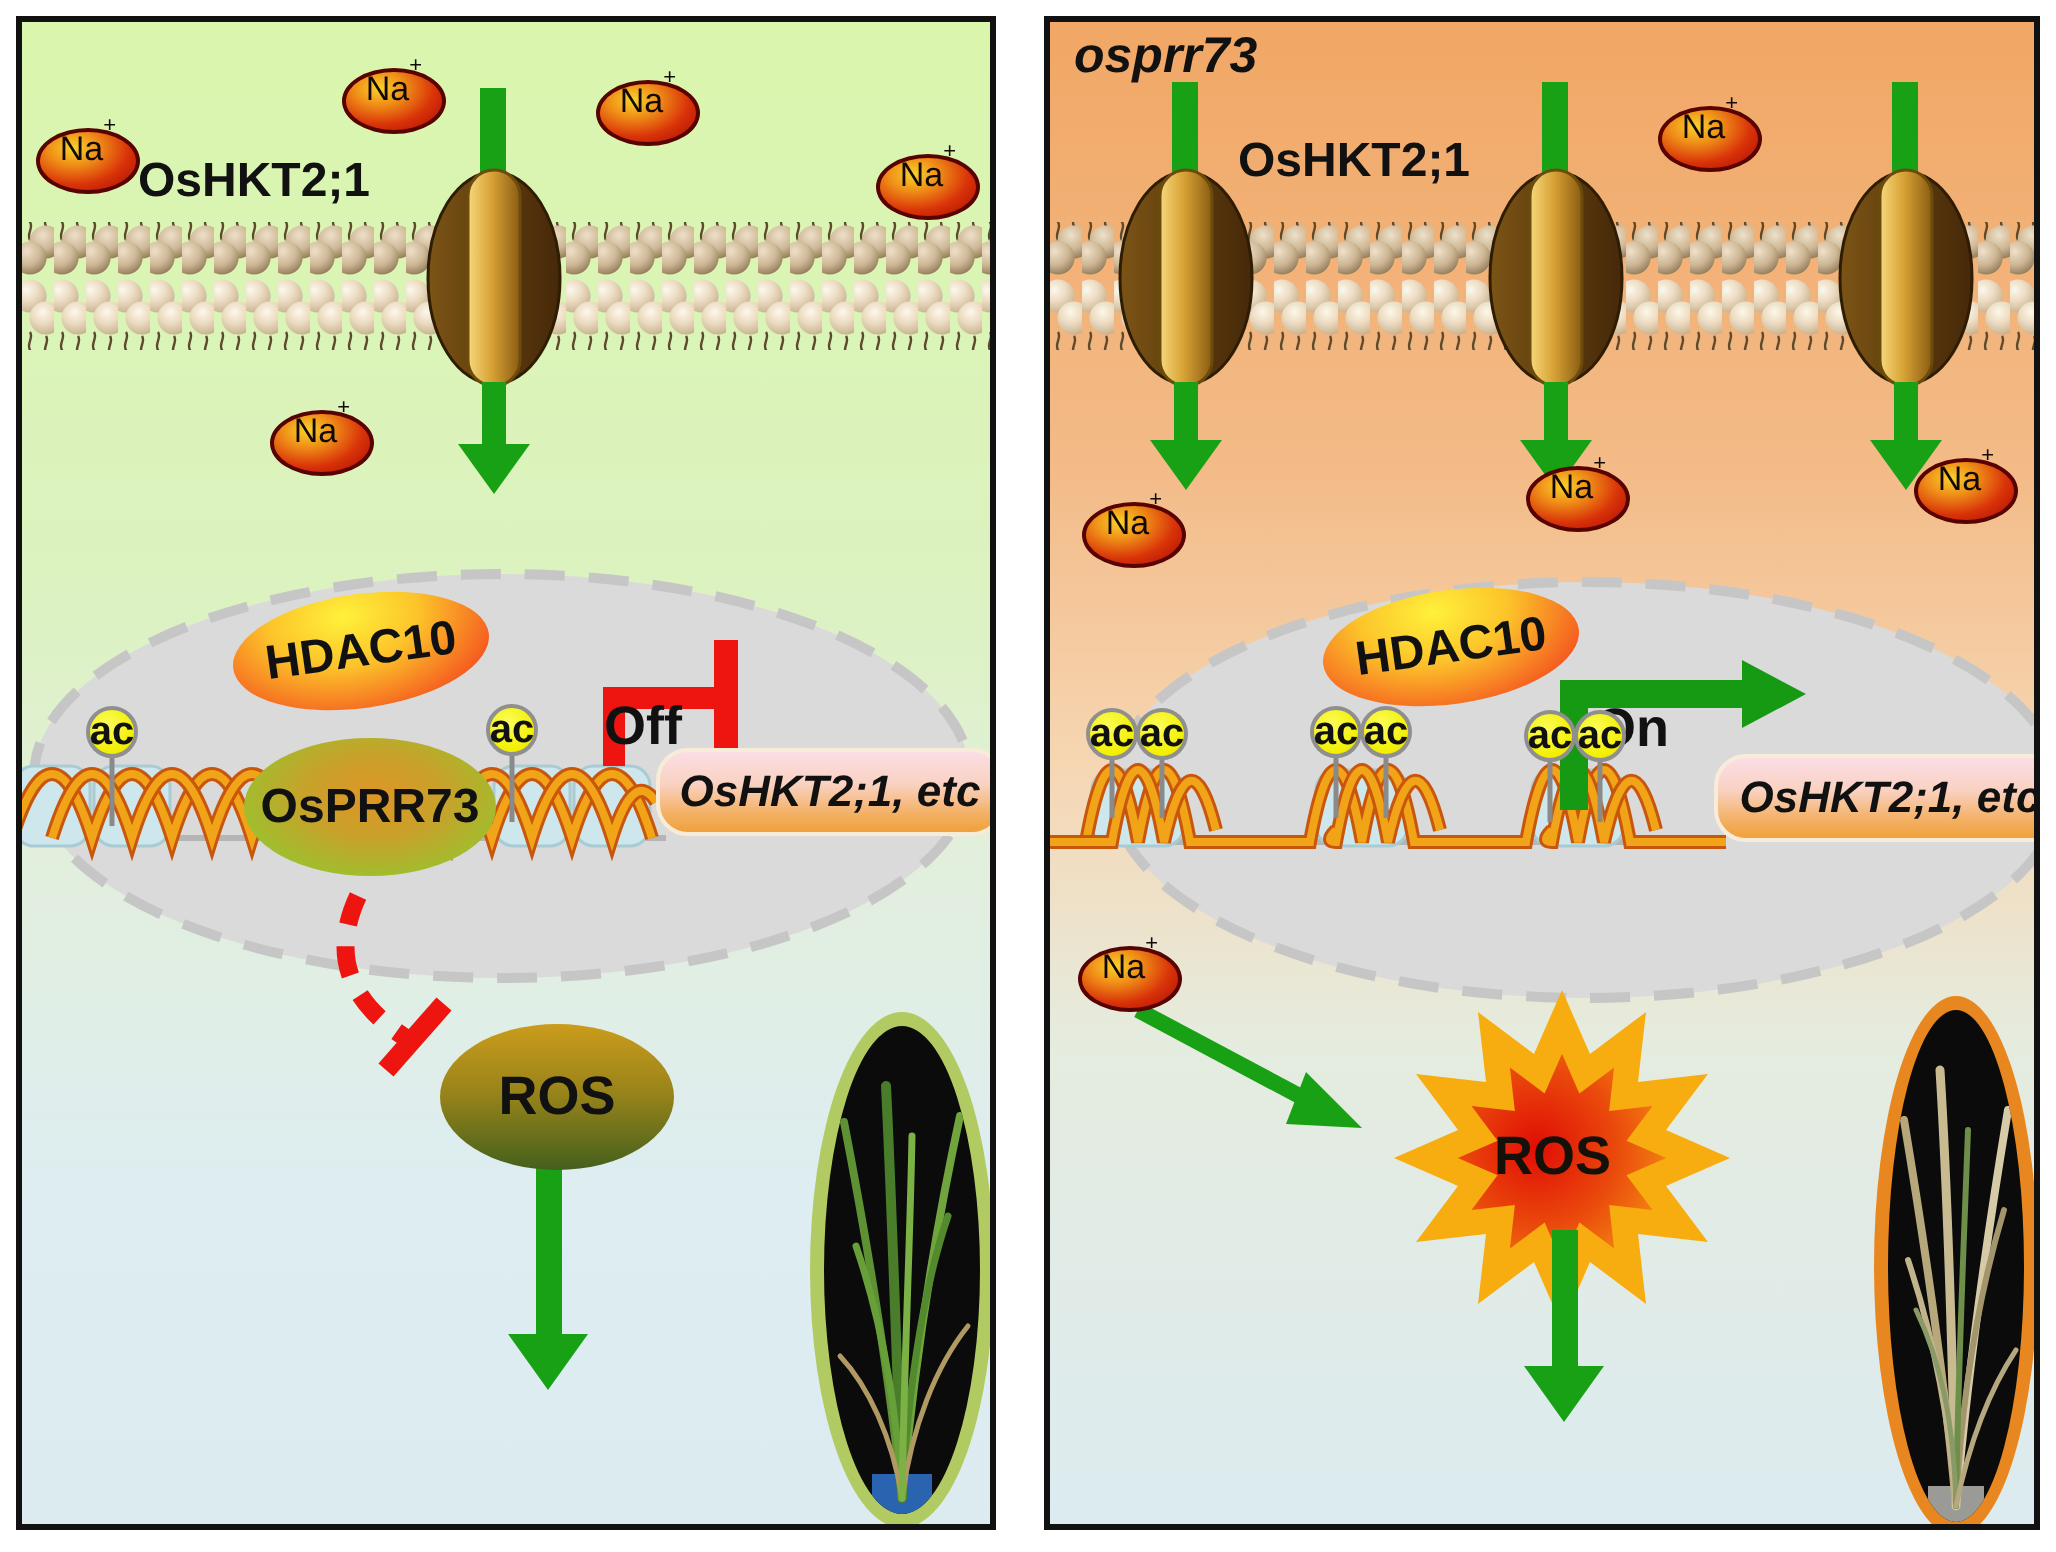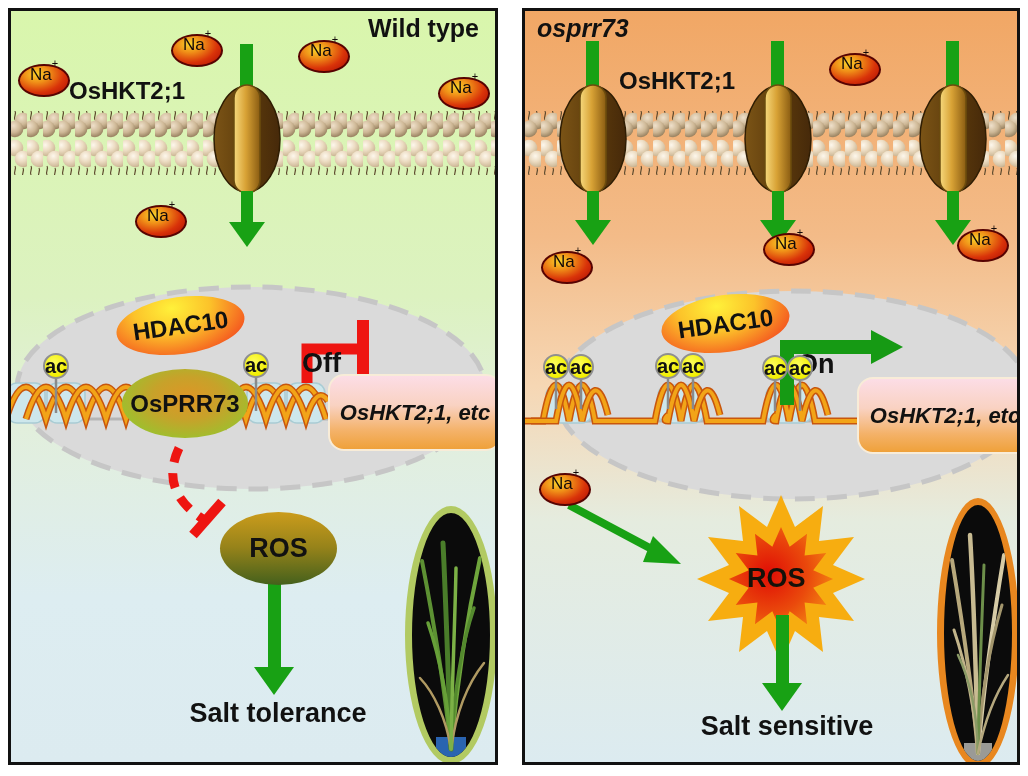--- a/index.html
+++ b/index.html
@@ -27,21 +27,21 @@
       color:#111;font-weight:bold;font-size:20px;}
   .hdac{position:absolute;z-index:2;width:129px;height:57px;border-radius:50%;
       background:radial-gradient(ellipse at 45% 18%,#fff13a 0%,#fcc32a 38%,#f4541f 82%,#ea2a18 100%);
       transform:rotate(-8deg);
       display:flex;align-items:center;justify-content:center;
       color:#111;font-weight:bold;font-size:24px;}
   .tf{position:absolute;z-index:2;width:126px;height:69px;border-radius:50%;
       background:radial-gradient(ellipse at 52% 42%,#df9526 0%,#c7a22a 38%,#9ac22e 78%,#8abb2a 100%);
       display:flex;align-items:center;justify-content:center;
       color:#111;font-weight:bold;font-size:24px;}
-  .gene-box{position:absolute;z-index:2;height:77px;border-radius:16px;
+  .gene-box{position:absolute;z-index:2;height:44px;border-radius:16px;
       background:linear-gradient(to bottom,#fcdde6 0%,#f9d2c2 40%,#f4b269 75%,#efa13a 100%);
       border:2px solid #f8ecd8;box-sizing:border-box;
       display:flex;align-items:center;justify-content:center;
       color:#111;font-weight:bold;font-style:italic;font-size:22px;}
   .ros-ellipse{position:absolute;z-index:2;width:117px;height:73px;border-radius:50%;
       background:linear-gradient(to bottom,#cb9c1c 0%,#97831a 48%,#44601c 100%);
       display:flex;align-items:center;justify-content:center;
       color:#111;font-weight:bold;font-size:27px;}
   .ros-burst-label{position:absolute;z-index:2;color:#151109;font-weight:bold;font-size:27px;}
   .state{font-size:27px;margin-top:40px;}
@@ -141,21 +141,20 @@
         <path d="M168,437 Q148,480 192,508" stroke-width="9" stroke-dasharray="15 11"></path>
         <line x1="211" y1="491" x2="182" y2="524" stroke-width="10"></line>
       </g>
 
       <g fill="#18a114">
         <rect x="257" y="572" width="13" height="86"></rect>
         <polygon points="243,656 283,656 263,684"></polygon>
       </g>
     </svg>
 
-    <div class="lbl panel-title" style="right:16px;top:3px;">Wild type</div>
 
     <div class="na" style="left:160px;top:23px;">
       <span>Na</span>
         <sup>+</sup>
     </div>
     <div class="na" style="left:287px;top:29px;">
       <span>Na</span>
         <sup>+</sup>
     </div>
     <div class="na" style="left:7px;top:53px;">
@@ -179,21 +178,20 @@
     <div class="ac" style="left:232px;top:341px;">ac</div>
 
     <div class="tf" style="left:111px;top:358px;">OsPRR73</div>
 
     <div class="lbl state" style="left:291px;top:297px;">Off</div>
 
     <div class="gene-box" style="left:317px;top:363px;width:174px;">OsHKT2;1, etc</div>
 
     <div class="ros-ellipse" style="left:209px;top:501px;">ROS</div>
 
-    <div class="lbl outcome" style="left:77px;top:687px;">Salt tolerance</div>
 
     <div class="plant good" style="left:394px;top:495px;width:92px;height:258px;">
       <svg width="78" height="244" viewBox="0 0 78 244">
         <rect x="24" y="224" width="30" height="20" fill="#2a64b0"></rect>
         <g fill="none" stroke-linecap="round">
           <path d="M39,236 C36,160 34,90 31,30" stroke="#4a7d2a" stroke-width="5"></path>
           <path d="M39,236 C32,170 22,110 10,48" stroke="#5d9133" stroke-width="4"></path>
           <path d="M39,236 C45,170 55,105 68,45" stroke="#6fa53c" stroke-width="4"></path>
           <path d="M39,236 C42,180 50,130 62,95" stroke="#548a2e" stroke-width="3.5"></path>
           <path d="M39,236 C36,185 28,145 16,110" stroke="#67a038" stroke-width="3.5"></path>
@@ -318,21 +316,20 @@
     <div class="ac" style="left:43px;top:343px;">ac</div>
     <div class="ac" style="left:130px;top:342px;">ac</div>
     <div class="ac" style="left:155px;top:342px;">ac</div>
     <div class="ac" style="left:237px;top:344px;">ac</div>
     <div class="ac" style="left:262px;top:344px;">ac</div>
 
     <div class="gene-box" style="left:332px;top:366px;width:176px;">OsHKT2;1, etc</div>
 
     <div class="ros-burst-label" style="left:222px;top:552px;">ROS</div>
 
-    <div class="lbl outcome" style="left:72px;top:700px;">Salt sensitive</div>
 
     <div class="plant bad" style="left:412px;top:487px;width:82px;height:270px;">
       <svg width="68" height="256" viewBox="0 0 68 256">
         <rect x="20" y="238" width="28" height="18" fill="#9a9a96"></rect>
         <g fill="none" stroke-linecap="round">
           <path d="M34,248 C32,170 30,95 26,30" stroke="#c8bb92" stroke-width="4.5"></path>
           <path d="M34,248 C28,180 18,115 8,55" stroke="#b7a87c" stroke-width="4"></path>
           <path d="M34,248 C40,180 50,110 60,50" stroke="#d6cba6" stroke-width="4"></path>
           <path d="M34,248 C37,190 46,140 58,100" stroke="#a3966d" stroke-width="3"></path>
           <path d="M34,248 C30,195 20,155 10,125" stroke="#c2b48a" stroke-width="3"></path>

